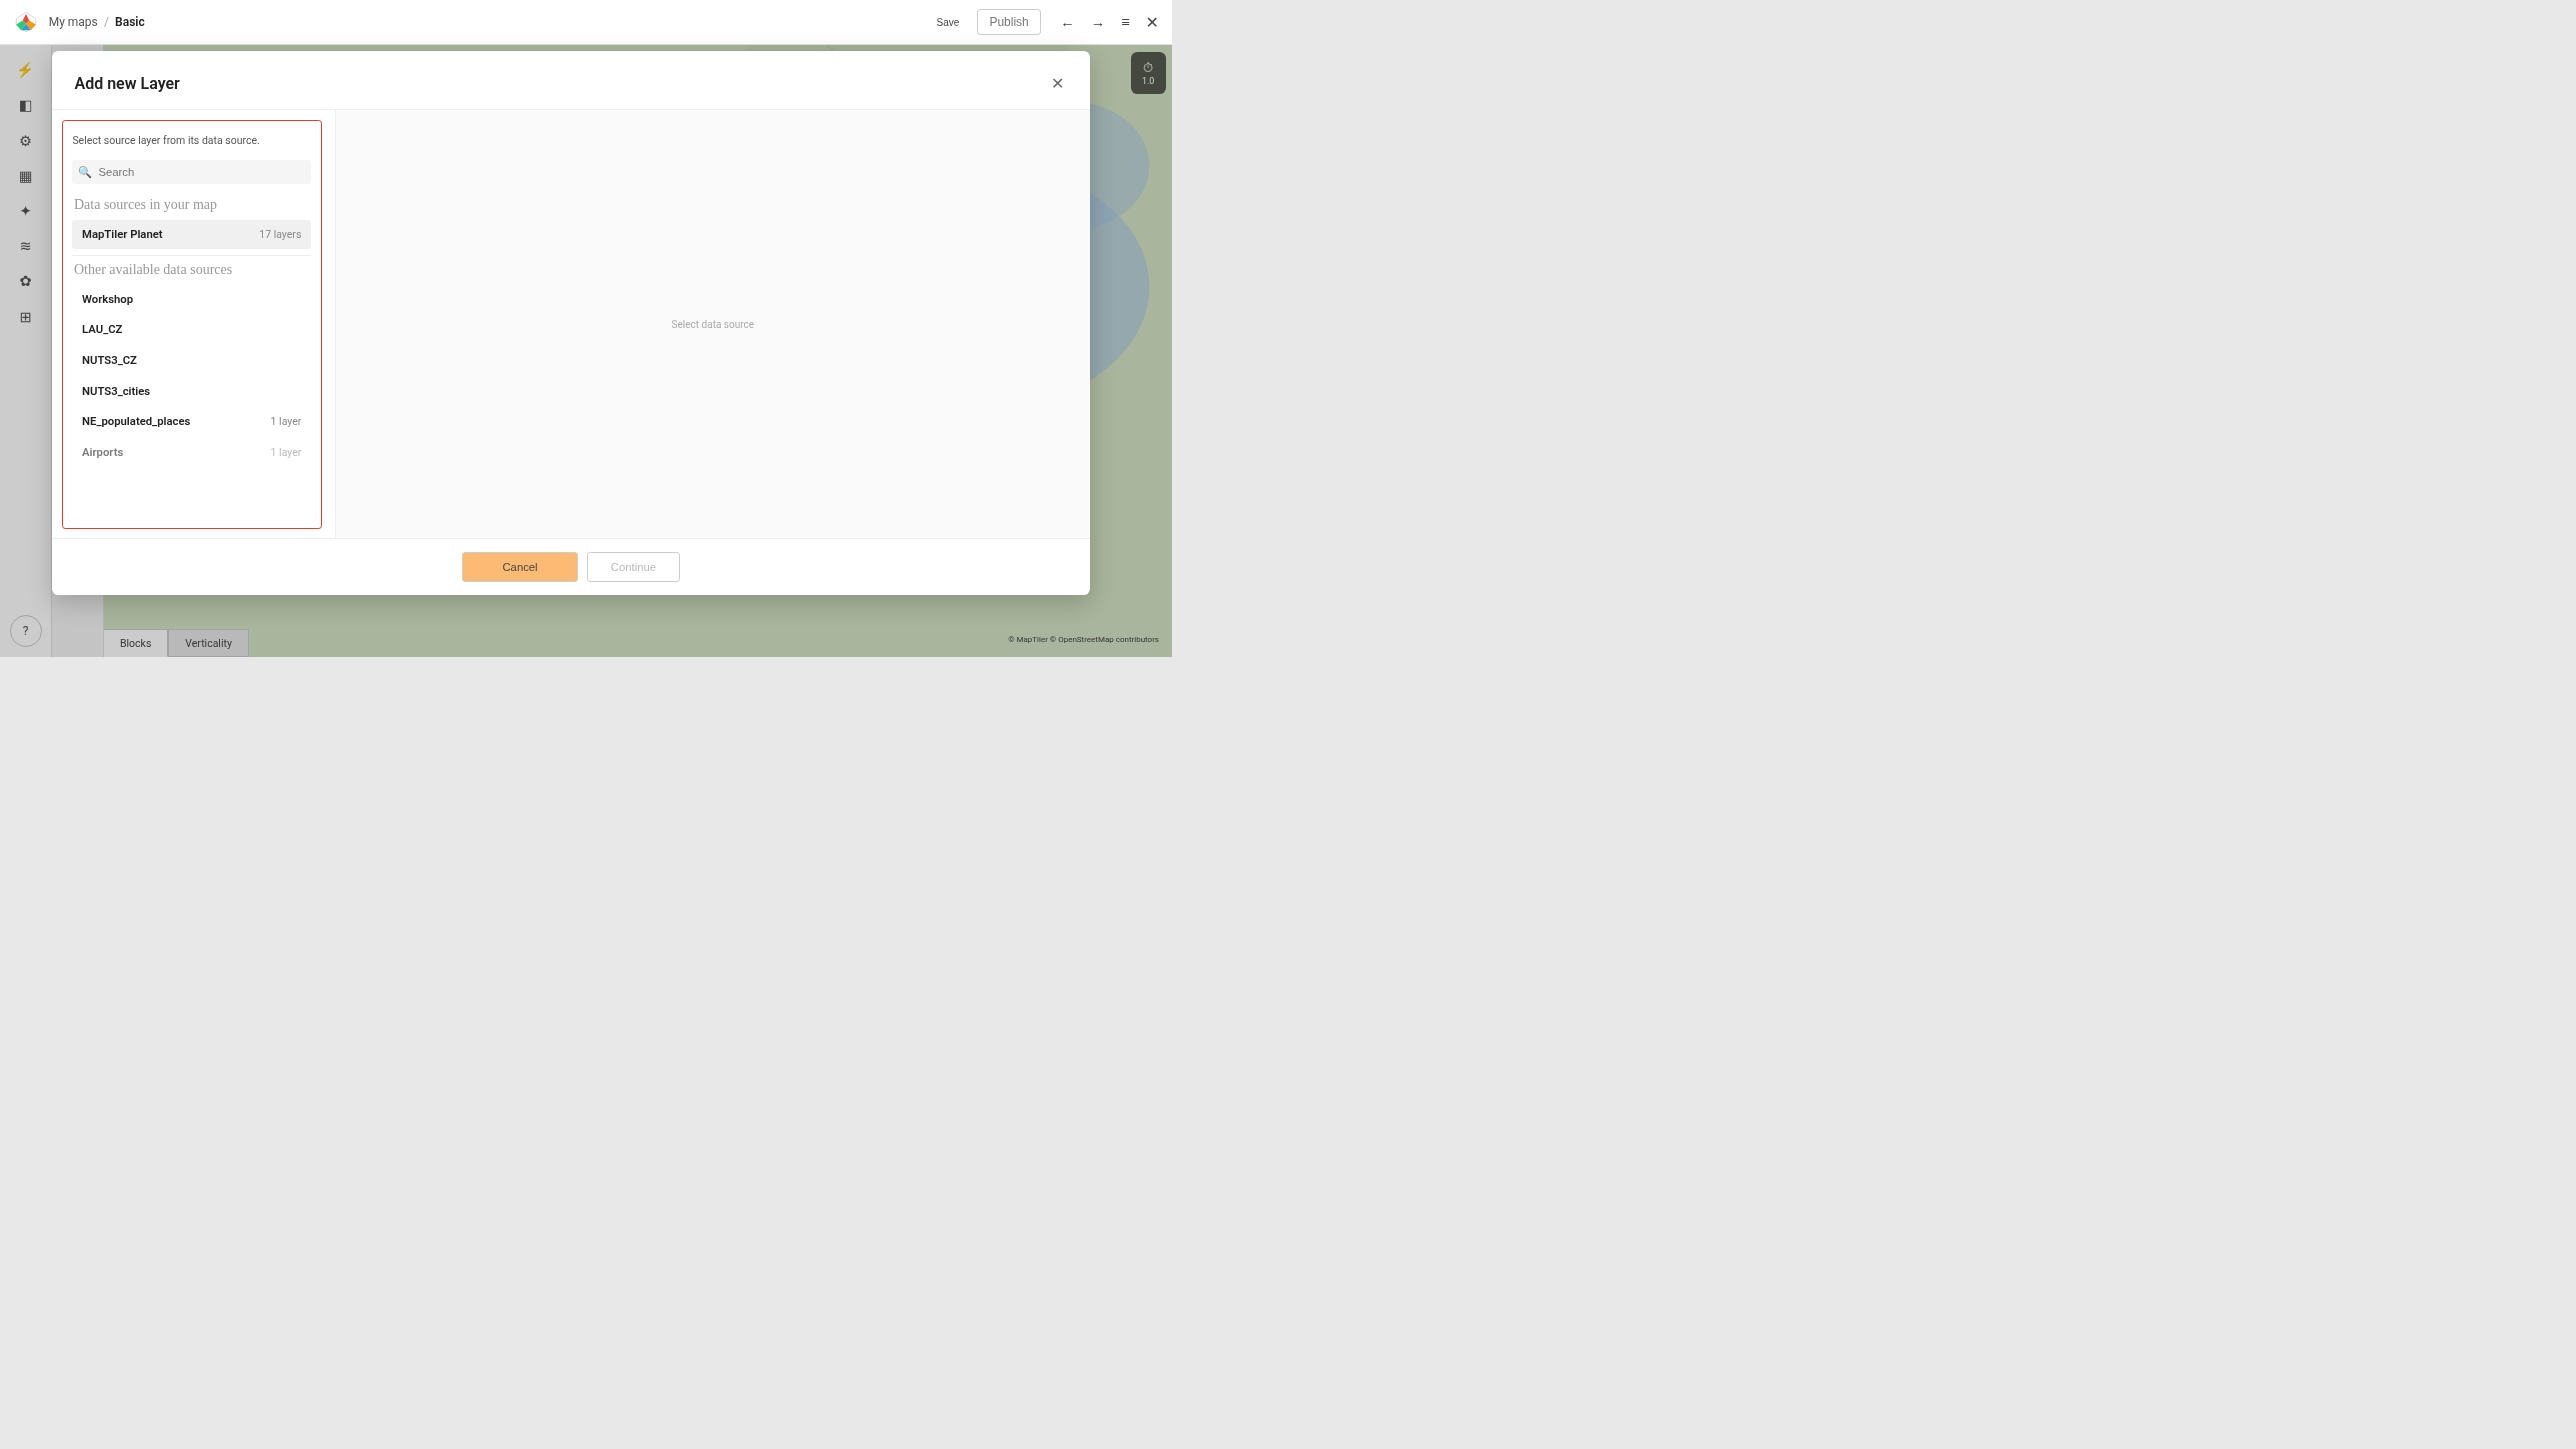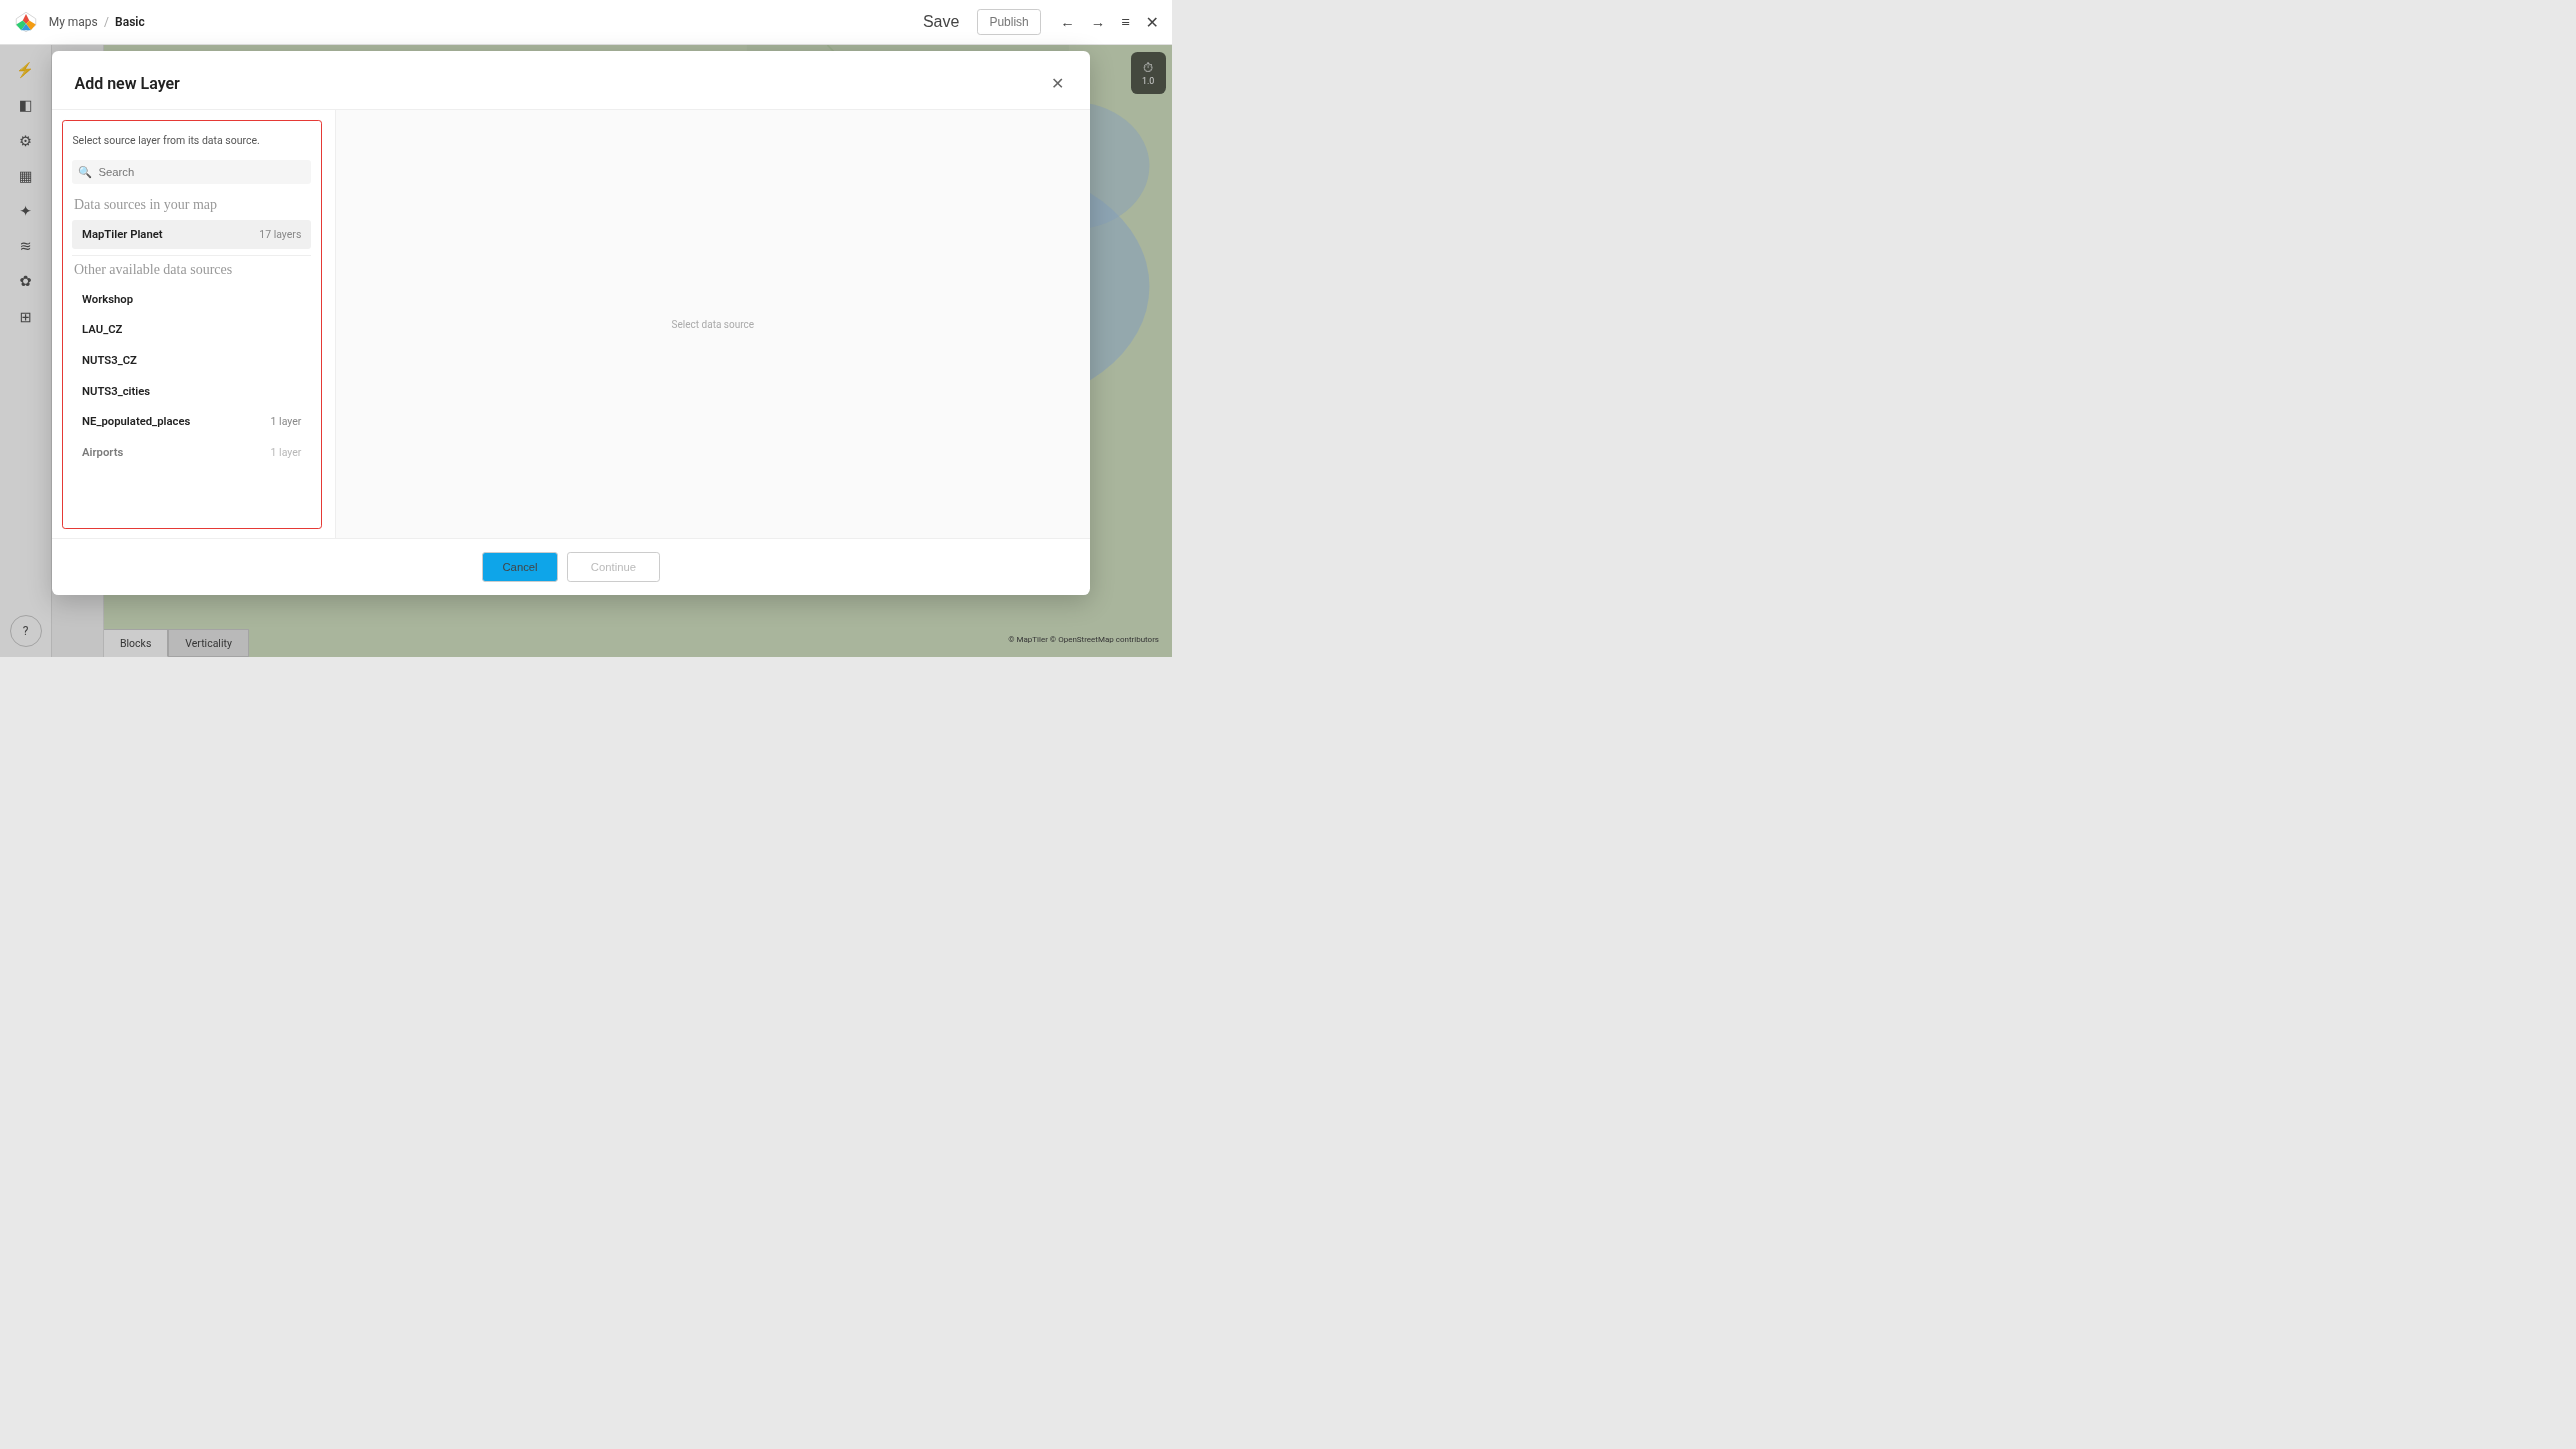--- a/index.html
+++ b/index.html
@@ -38,21 +38,21 @@
     .topbar-breadcrumb span.sep { margin: 0 3.2px; color: #aaa; }
     .topbar-breadcrumb span.current { font-weight: 600; color: #222; }
     .topbar-actions {
       display: flex;
       align-items: center;
       gap: 6.4px;
     }
     .btn-save {
       background: none;
       border: none;
-      font-size: 16px;
+      font-size: 10px;
       color: #444;
       cursor: pointer;
       padding: 4.8px 11.3px;
     }
     .btn-publish {
       background: none;
       border: 0.8px solid #ccc;
       border-radius: 3.2px;
       font-size: 12px;
       color: #777;
@@ -323,24 +323,24 @@
 
     
     .modal-footer {
       padding: 13px 19.3px;
       border-top: 0.8px solid #eee;
       display: flex;
       justify-content: center;
       gap: 9.7px;
     }
     .btn-cancel {
-      padding: 8px 19px;
+      padding: 8px 39px;
       border: 0.8px solid #ccc;
       border-radius: 3.2px;
-      background: #0ea5e9;
+      background: #fdba74;
       font-size: 11.3px;
       cursor: pointer;
       color: #444;
       text-align: right;
     }
     .btn-continue {
       padding: 8px 22.5px;
       border: 0.8px solid #ccc;
       border-radius: 3.2px;
       background: #fff;

